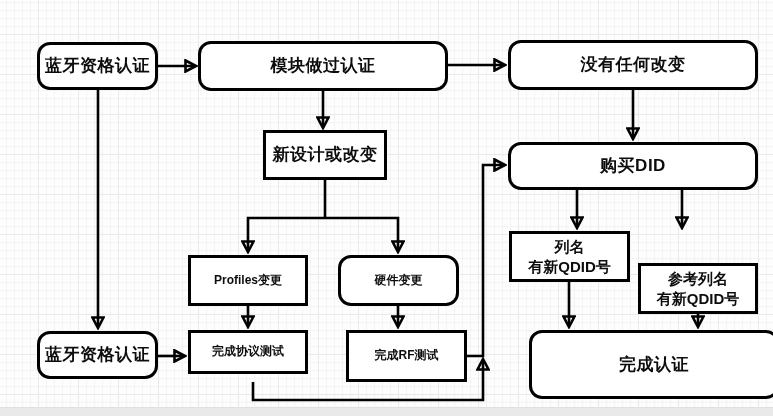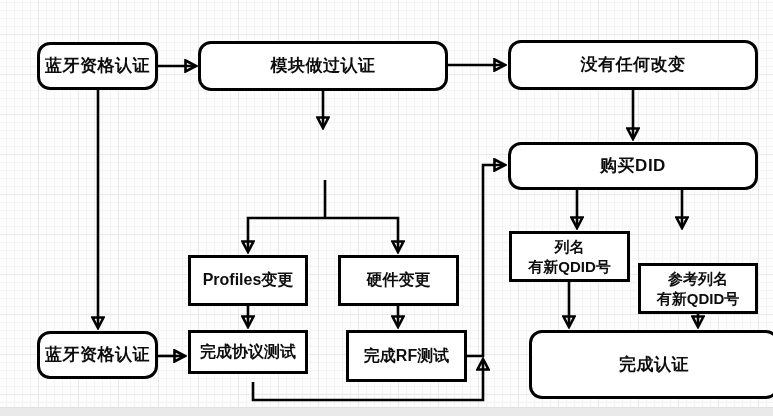--- a/index.html
+++ b/index.html
@@ -43,21 +43,21 @@
     align-items: center;
     justify-content: center;
     text-align: right;
     color: #0d0d0d;
     font-weight: 700;
     font-size: 17px;
     line-height: 1.15;
     letter-spacing: 0.5px;
   }
   .node.rounded { border-radius: 13px; }
-  .node.small { font-size: 16px; letter-spacing: 0; }
+  .node.small { font-size: 12px; letter-spacing: 0; }
   .node.twoline { font-size: 15px; line-height: 20px; letter-spacing: 0; }
   .bottom-strip {
     position: absolute;
     left: 0; bottom: 0;
     width: 773px; height: 8px;
     background: #e9e9e9;
     border-top: 1px solid #e0e0e0;
   }
 </style>
 </head>
@@ -95,30 +95,33 @@
   </div>
 
   <div class="node rounded" style="left:198px; top:41px; width:250px; height:50px;">
     <span>模块做过认证</span>
   </div>
 
   <div class="node rounded" style="left:508px; top:40px; width:250px; height:50px;">
     <span>没有任何改变</span>
   </div>
 
+  <div class="node" style="left:263px; top:130px; width:124px; height:50px;">
+    <span>新设计或改变</span>
+  </div>
 
   <div class="node rounded" style="left:508px; top:142px; width:250px; height:48px;">
     <span>购买DID</span>
   </div>
 
   <div class="node small" style="left:188px; top:255px; width:120px; height:51px;">
     <span>Profiles变更</span>
   </div>
 
-  <div class="node small" style="left:338px; top:255px; width:121px; height:51px;">
+  <div class="node small" style="left:338px; top:255px; width:121px; height:51px;border-radius:13px;">
     <span>硬件变更</span>
   </div>
 
   <div class="node twoline" style="left:509px; top:231px; width:121px; height:51px;">
     <span>列名</span>
     <span>有新QDID号</span>
   </div>
 
   <div class="node twoline" style="left:638px; top:231px; width:120px; height:51px;margin-top:32px;">
     <span>参考列名</span>

